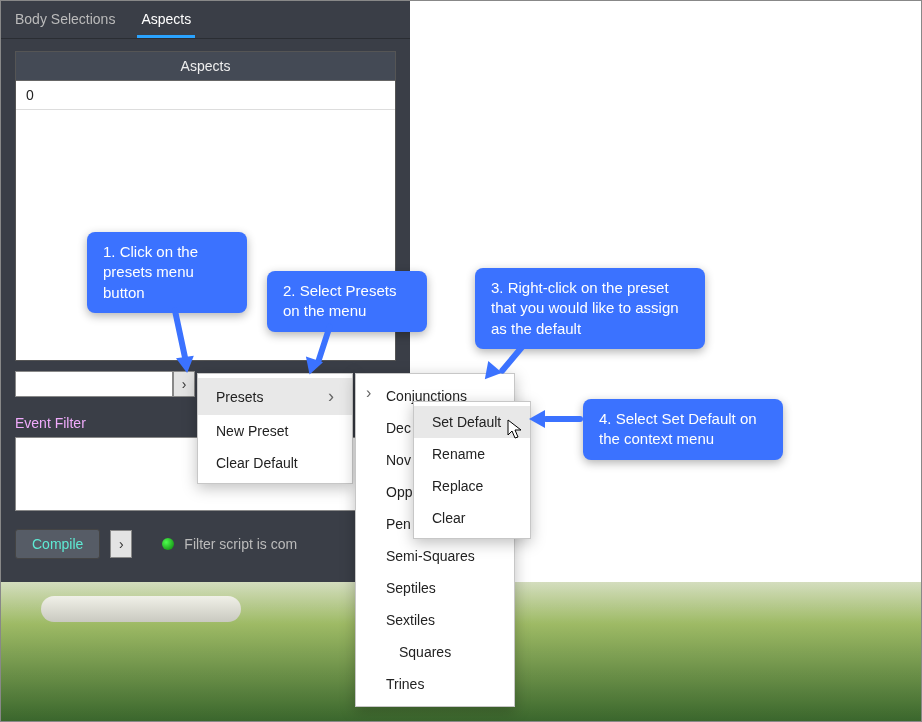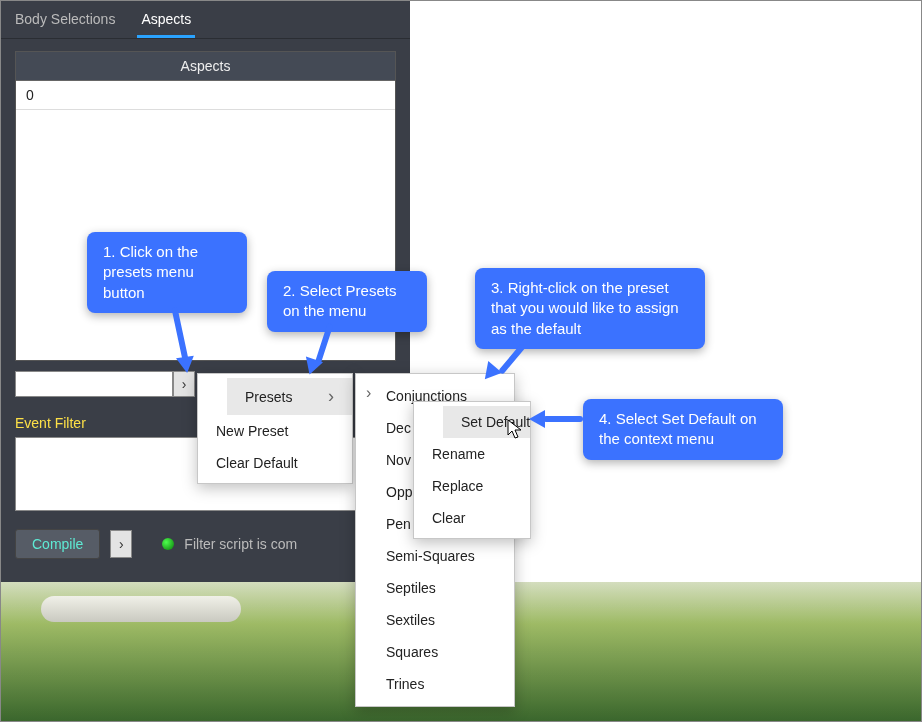--- a/index.html
+++ b/index.html
@@ -69,21 +69,21 @@
     width: 22px; height: 26px;
     background: #e3e3e3;
     border: 1px solid #888;
     display: flex; align-items: center; justify-content: center;
     cursor: pointer;
     color:#333;
   }
   .event-filter-label {
     position: absolute;
     left: 14px; top: 414px;
-    color: #fde047;
+    color: #f0abfc;
   }
   .event-filter-box {
     position: absolute;
     left: 14px; top: 436px;
     width: 380px; height: 74px;
     background: #fff;
     border: 1px solid #888;
   }
   .compile-row {
     position: absolute;
@@ -149,21 +149,20 @@
     padding: 8px 18px;
     display: flex;
     align-items: center;
     justify-content: space-between;
     gap: 30px;
     cursor: pointer;
     white-space: nowrap;
   }
   .menu-item:hover, .menu-item.hover {
     background: #e8e8e8;
-    margin-left: 29px;
   }
   .menu-sep-right::after {
     content: "›";
     font-size: 18px;
     color: #666;
   }
   #menu1 { left: 196px; top: 372px; width: 156px; }
   #menu2 { left: 354px; top: 372px; width: 160px; padding:6px 0;}
   #menu2 .menu-item { padding: 8px 16px; }
   #menu3 { left: 412px; top: 400px; width: 118px; }
@@ -274,21 +273,21 @@
     </div>
   <div class="menu-item" style="padding-left:30px">
       <span>Semi-Squares</span>
     </div>
   <div class="menu-item" style="padding-left:30px">
       <span>Septiles</span>
     </div>
   <div class="menu-item" style="padding-left:30px">
       <span>Sextiles</span>
     </div>
-  <div class="menu-item" style="padding-left:30px">
+  <div class="menu-item" style="padding-left:43px">
       <span>Squares</span>
     </div>
   <div class="menu-item" style="padding-left:30px">
       <span>Trines</span>
     </div>
 </div>
 
 <div id="menu3" class="menu">
   <div class="menu-item hover">
       <span>Set Default</span>

